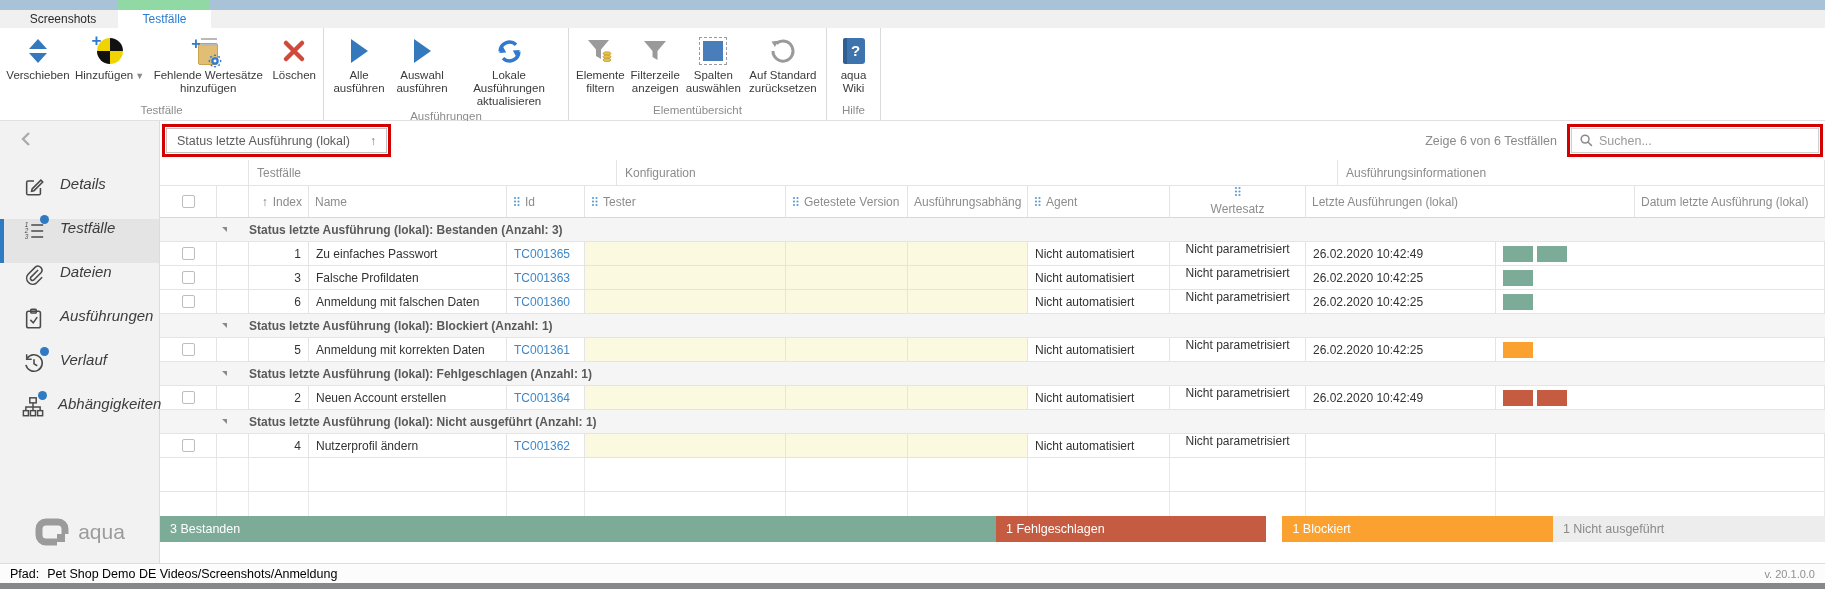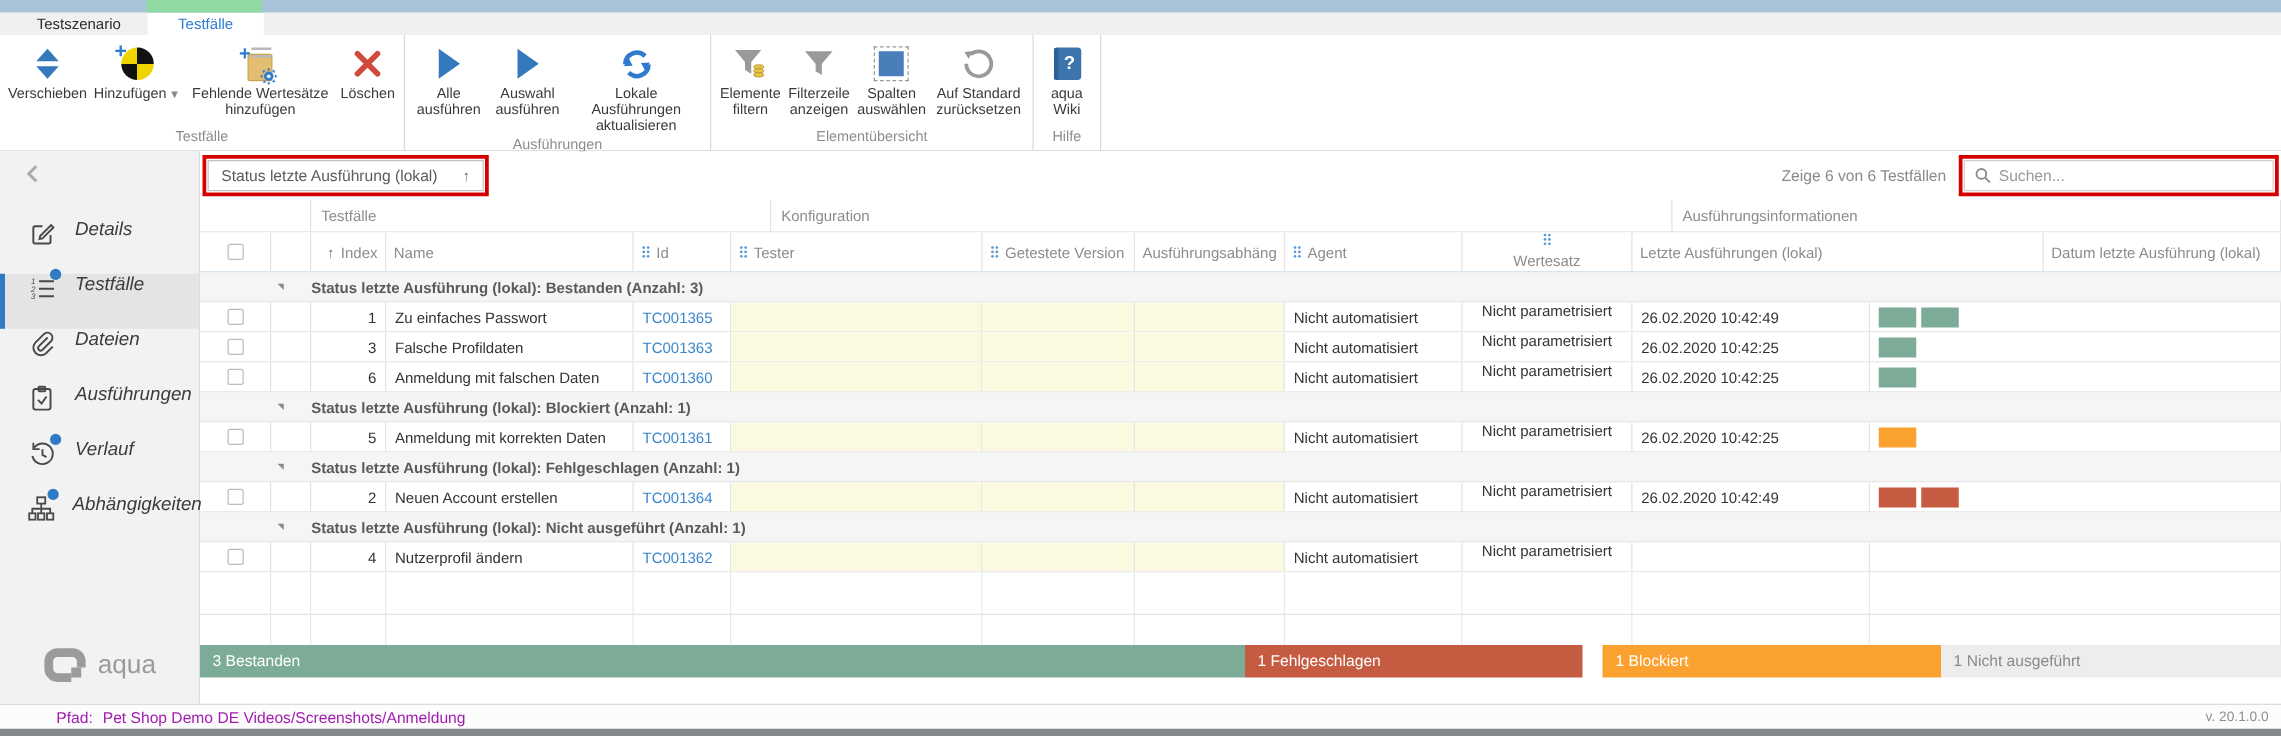--- a/index.html
+++ b/index.html
@@ -81,34 +81,34 @@
   .blk { width:30px; height:16px; margin-right:4px; display:inline-block; }
   .emptyrow .cell { border-right:1px solid #e9e9e9; }
   .noline { border-bottom:none; flex:1; }
 
   
   .statusbar { height:26px; display:flex; }
   .seg { display:flex; align-items:center; padding-left:10px; font-size:12.5px; overflow:hidden; white-space:nowrap; }
 
   
   .footer { height:20px; background:#fcfcfc; border-top:1px solid #dcdcdc; display:flex; align-items:center; justify-content:space-between; padding:0 10px; }
-  .pathwrap { display:flex; gap:8px; font-size:12.5px; color:#a21caf;margin-left:35px; }
+  .pathwrap { display:flex; gap:8px; font-size:12.5px; color:#000000; }
   .version { color:#8f8f8f; font-size:11px; }
   .bottomstrip { height:6px; background:#85898c; }
 </style>
 </head>
 <body>
 
 <div class="app">
   <div class="topstrip">
       <div class="tab-accent"></div>
     </div>
 
   <div class="tabbar">
-    <div class="tab">Testszenario</div>
+    <div class="tab">Screenshots</div>
     <div class="tab active">Testfälle</div>
   </div>
 
   <div class="ribbon">
     <div class="rgroup" style="width:324px;">
       <div class="rbuttons">
         <div class="rbtn" style="width:68px;">
           <span class="ric">
             <svg width="24" height="26" viewBox="0 0 24 26">
                 <path d="M12 1l9 10H3z" fill="#3579bd"></path>

